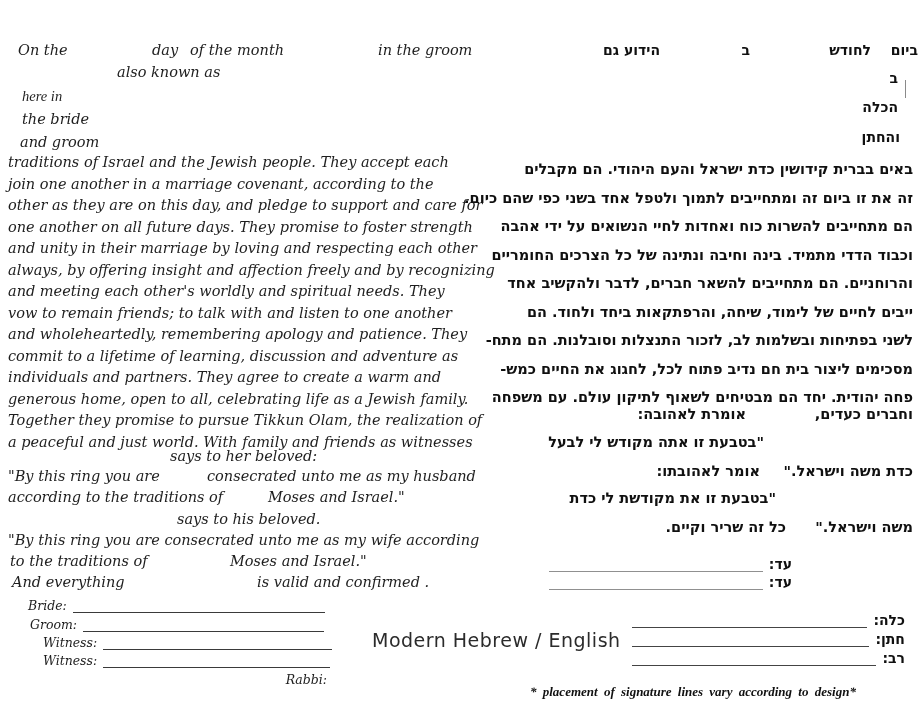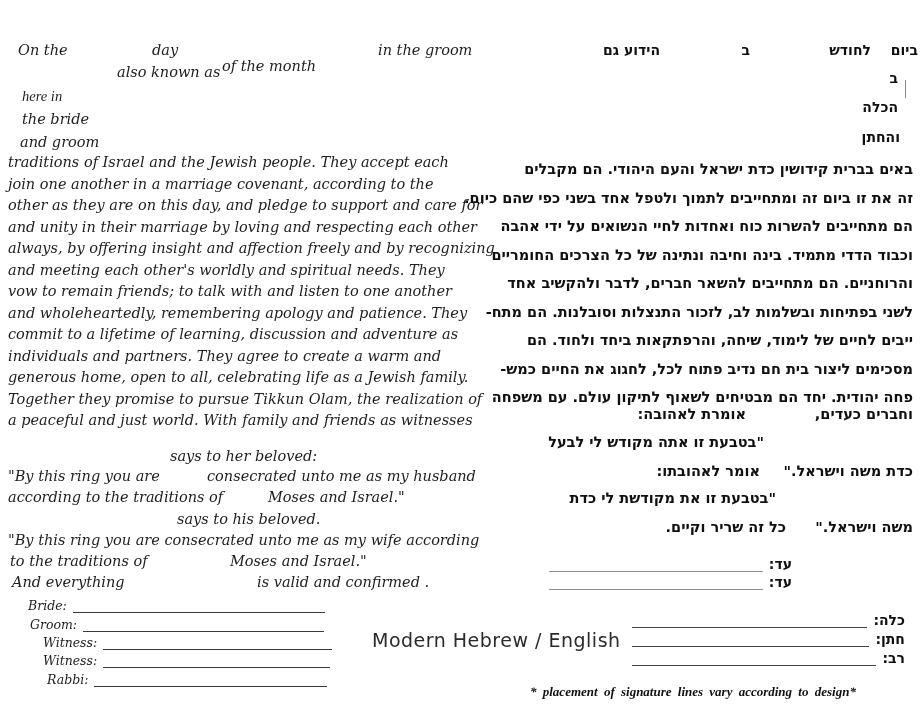--- a/index.html
+++ b/index.html
@@ -26,31 +26,32 @@
 </style>
 </head>
 <body>
 
 <div class="page">
 
   <section>
 
     <span class="abs eng-script fs-eng" style="left:18px; top:42px;">On the</span>
     <span class="abs eng-script fs-eng" style="left:152px; top:42px;">day</span>
-    <span class="abs eng-script fs-eng" style="left:190px; top:58px;margin-left:32px;">of the month</span>
+    <span class="abs eng-script fs-eng" style="left:190px; top:42px;">of the month</span>
     <span class="abs eng-script fs-eng" style="left:378px; top:42px;">in the groom</span>
     <span class="abs eng-script fs-eng" style="left:117px; top:64px;text-align:center;">also known as</span>
     <span class="abs eng-script fs-eng" style="left:22px; top:88px;font-family:Liberation Serif, serif;">here in</span>
     <span class="abs eng-script fs-eng" style="left:22px; top:111px;">the bride</span>
     <span class="abs eng-script fs-eng" style="left:20px; top:134px;">and groom</span>
 
     <div class="abs eng-script fs-eng eng-body">
       <div>traditions of Israel and the Jewish people. They accept each</div>
       <div>join one another in a marriage covenant, according to the</div>
       <div>other as they are on this day, and pledge to support and care for</div>
+      <div>one another on all future days. They promise to foster strength</div>
       <div>and unity in their marriage by loving and respecting each other</div>
       <div>always, by offering insight and affection freely and by recognizing</div>
       <div>and meeting each other's worldly and spiritual needs. They</div>
       <div>vow to remain friends; to talk with and listen to one another</div>
       <div>and wholeheartedly, remembering apology and patience. They</div>
       <div>commit to a lifetime of learning, discussion and adventure as</div>
       <div>individuals and partners. They agree to create a warm and</div>
       <div>generous home, open to all, celebrating life as a Jewish family.</div>
       <div>Together they promise to pursue Tikkun Olam, the realization of</div>
       <div>a peaceful and just world. With family and friends as witnesses</div>
@@ -79,21 +80,21 @@
       <span class="sig-line"></span>
     </div>
     <div class="abs sig-row" style="left:43px; top:635px; width:289px;">
       <span class="eng-script fs-eng-sm">Witness:</span>
       <span class="sig-line"></span>
     </div>
     <div class="abs sig-row" style="left:43px; top:653px; width:287px;">
       <span class="eng-script fs-eng-sm">Witness:</span>
       <span class="sig-line"></span>
     </div>
-    <div class="abs sig-row" style="left:47px; top:672px; width:280px;">
+    <div class="abs sig-row" style="left:47px; top:672px; width:280px;flex-direction:column;">
       <span class="eng-script fs-eng-sm">Rabbi:</span>
       <span class="sig-line"></span>
     </div>
   </section>
 
   <span class="abs caption" style="left:372px; top:629px;">Modern Hebrew / English</span>
 
   <section>
 
     <span class="abs heb-script fs-heb-sm" style="right:6px; top:42px;">ביום</span>
@@ -104,22 +105,22 @@
     <span class="tick" style="right:18px; top:80px; height:18px;"></span>
     <span class="abs heb-script fs-heb-sm" style="right:26px; top:99px;">הכלה</span>
     <span class="abs heb-script fs-heb-sm" style="right:24px; top:129px;">והחתן</span>
 
     <div class="abs heb-script fs-heb heb-body">
       <div>באים בברית קידושין כדת ישראל והעם היהודי. הם מקבלים</div>
       <div>זה את זו ביום זה ומתחייבים לתמוך ולטפל אחד בשני כפי שהם כיום.</div>
       <div>הם מתחייבים להשרות כוח ואחדות לחיי הנשואים על ידי אהבה</div>
       <div>וכבוד הדדי מתמיד. בינה וחיבה ונתינה של כל הצרכים החומריים</div>
       <div>והרוחניים. הם מתחייבים להשאר חברים, לדבר ולהקשיב אחד</div>
+      <div>ייבים לחיים של לימוד, שיחה, והרפתקאות ביחד ולחוד. הם</div>
       <div>לשני בפתיחות ובשלמות לב, לזכור התנצלות וסובלנות. הם מתח-</div>
-      <div>ייבים לחיים של לימוד, שיחה, והרפתקאות ביחד ולחוד. הם</div>
       <div>מסכימים ליצור בית חם נדיב פתוח לכל, לחגוג את החיים כמש-</div>
       <div>פחה יהודית. יחד הם מבטיחים לשאוף לתיקון עולם. עם משפחה</div>
     </div>
 
     <span class="abs heb-script fs-heb" style="right:11px; top:406px;">וחברים כעדים,</span>
     <span class="abs heb-script fs-heb" style="right:178px; top:406px;">אומרת לאהובה:</span>
     <span class="abs heb-script fs-heb" style="right:160px; top:434px;">"בטבעת זו אתה מקודש לי לבעל</span>
     <span class="abs heb-script fs-heb" style="right:11px; top:463px;">כדת משה וישראל."</span>
 
     <span class="abs heb-script fs-heb" style="right:164px; top:463px;">אומר לאהובתו:</span>

